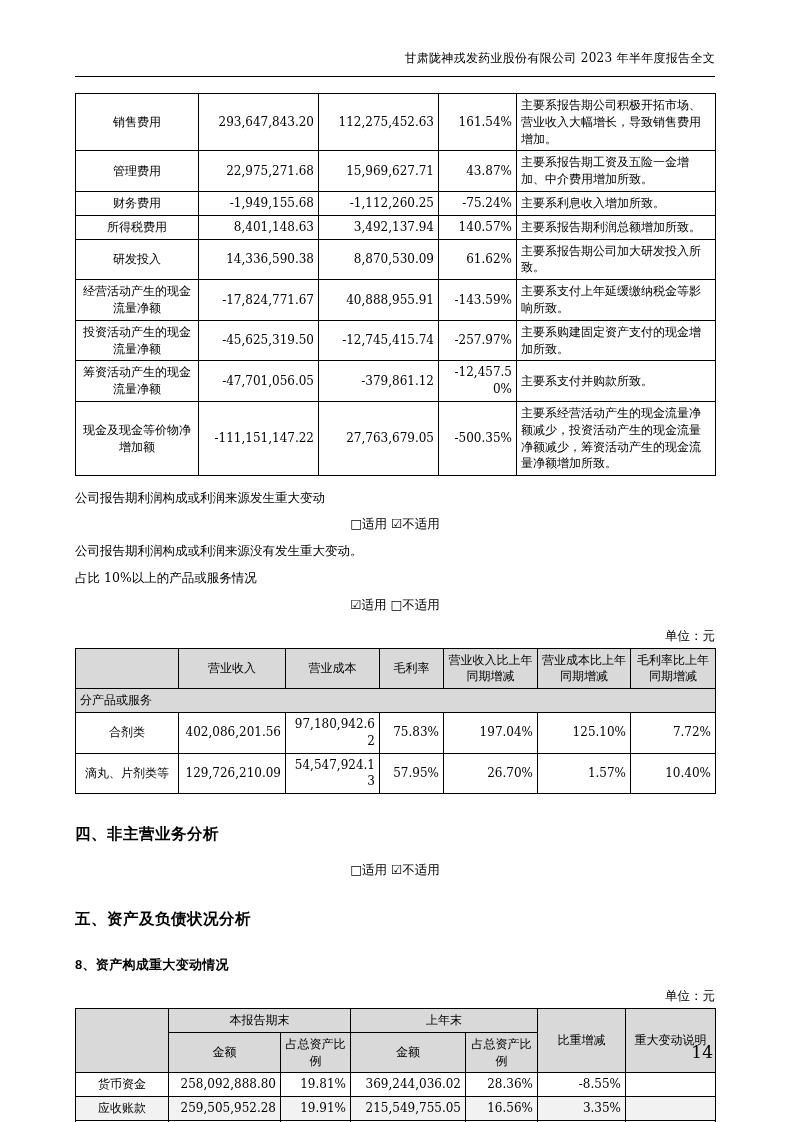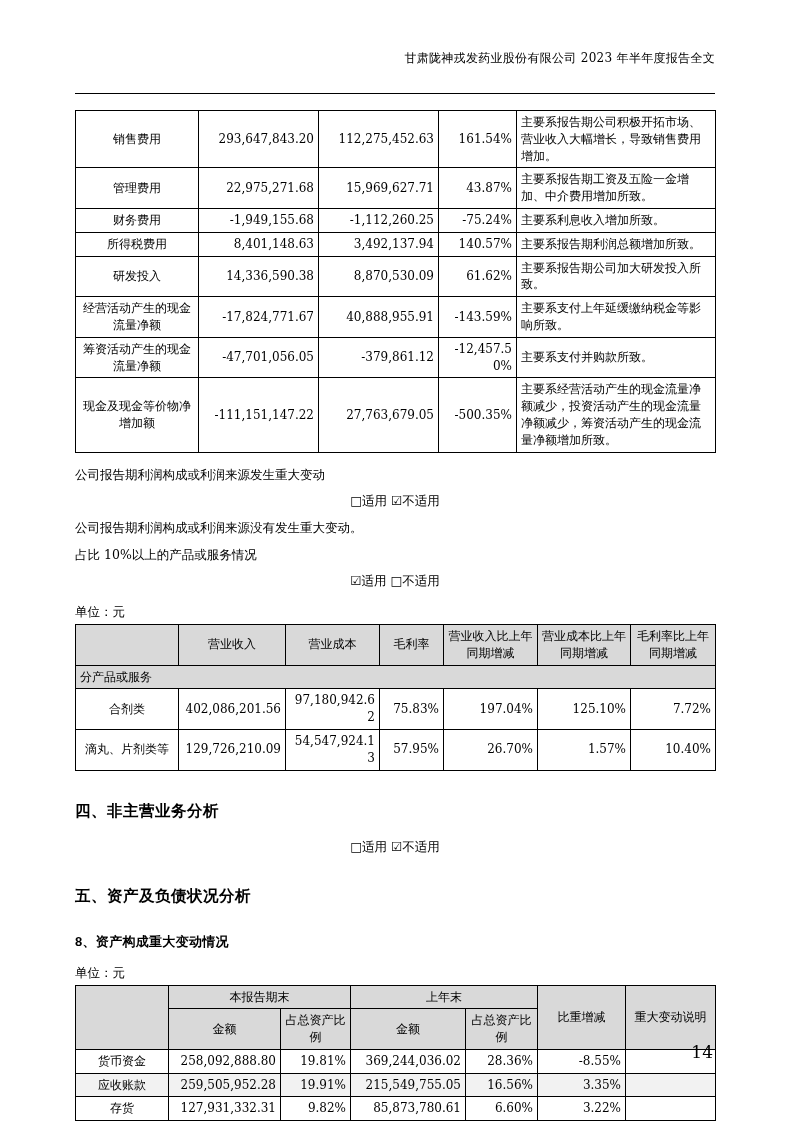--- a/index.html
+++ b/index.html
@@ -5,38 +5,38 @@
   * { margin:0; padding:0; box-sizing:border-box; }
   html,body { background:#ffffff; }
   body {
     width:793px; height:1122px;
     font-family:"DejaVu Serif","Liberation Serif",serif;
     color:#000;
   }
   .page { position:relative; width:793px; height:1122px; background:#fff; overflow:hidden; }
   .content { position:absolute; left:75px; top:50px; width:640px; }
 
-  .doc-header { font-size:12px; text-align:right; padding-bottom:26px; border-bottom:1px solid #000; letter-spacing:0.3px; }
+  .doc-header { font-size:12px; text-align:right; padding-bottom:9px; border-bottom:1px solid #000; letter-spacing:0.3px; }
 
   .tbl { width:100%; border-collapse:collapse; table-layout:fixed; font-size:12px; }
   .tbl td { border:1px solid #000; padding:3px 4px; vertical-align:middle; line-height:1.4; word-break:break-all; }
   td.item { text-align:center; }
   td.num  { text-align:right; }
   td.note { text-align:left; }
   .hdr td { background:#d9d9d9; text-align:center; }
   .shade td { background:#f2f2f2; }
 
   .t1 { margin-top:16px; }
   .t2 { margin-top:3px; }
   .t3 { margin-top:3px; }
 
   .para { font-size:12.5px; margin-top:9px; line-height:1.45; }
   .para.first { margin-top:13px; }
   .options { font-size:12.5px; margin-top:9px;text-align:center; }
-  .unit { font-size:12.5px; margin-top:14px; margin-bottom:2px; }
+  .unit { font-size:12.5px; text-align:right; margin-top:14px; margin-bottom:2px; }
 
   .h1 { font-family:"Liberation Sans","DejaVu Sans",sans-serif; font-weight:bold; font-size:15.5px; margin-top:30px; letter-spacing:0.5px; }
   .h2 { font-family:"Liberation Sans","DejaVu Sans",sans-serif; font-weight:bold; font-size:13px; margin-top:26px; letter-spacing:0.3px; }
   .after-h1 { margin-top:17px; }
 
   .page-num { position:absolute; right:80px; bottom:60px; font-size:17px; }
 </style>
 </head>
 <body>
 
@@ -90,20 +90,27 @@
           <td class="num">8,870,530.09</td>
           <td class="num">61.62%</td>
           <td class="note">主要系报告期公司加大研发投入所致。</td>
         </tr>
         <tr>
           <td class="item">经营活动产生的现金流量净额</td>
           <td class="num">-17,824,771.67</td>
           <td class="num">40,888,955.91</td>
           <td class="num">-143.59%</td>
           <td class="note">主要系支付上年延缓缴纳税金等影响所致。</td>
+        </tr>
+        <tr>
+          <td class="item">投资活动产生的现金流量净额</td>
+          <td class="num">-45,625,319.50</td>
+          <td class="num">-12,745,415.74</td>
+          <td class="num">-257.97%</td>
+          <td class="note">主要系购建固定资产支付的现金增加所致。</td>
         </tr>
         <tr>
           <td class="item">筹资活动产生的现金流量净额</td>
           <td class="num">-47,701,056.05</td>
           <td class="num">-379,861.12</td>
           <td class="num">-12,457.50%</td>
           <td class="note">主要系支付并购款所致。</td>
         </tr>
         <tr>
           <td class="item">现金及现金等价物净增加额</td>

